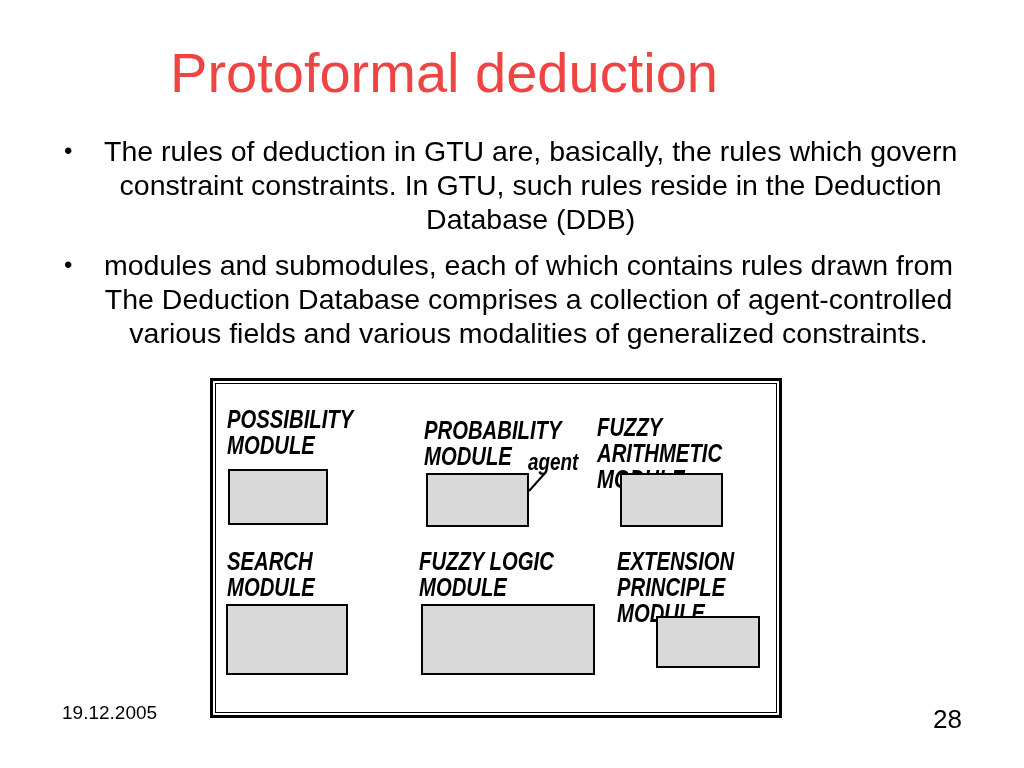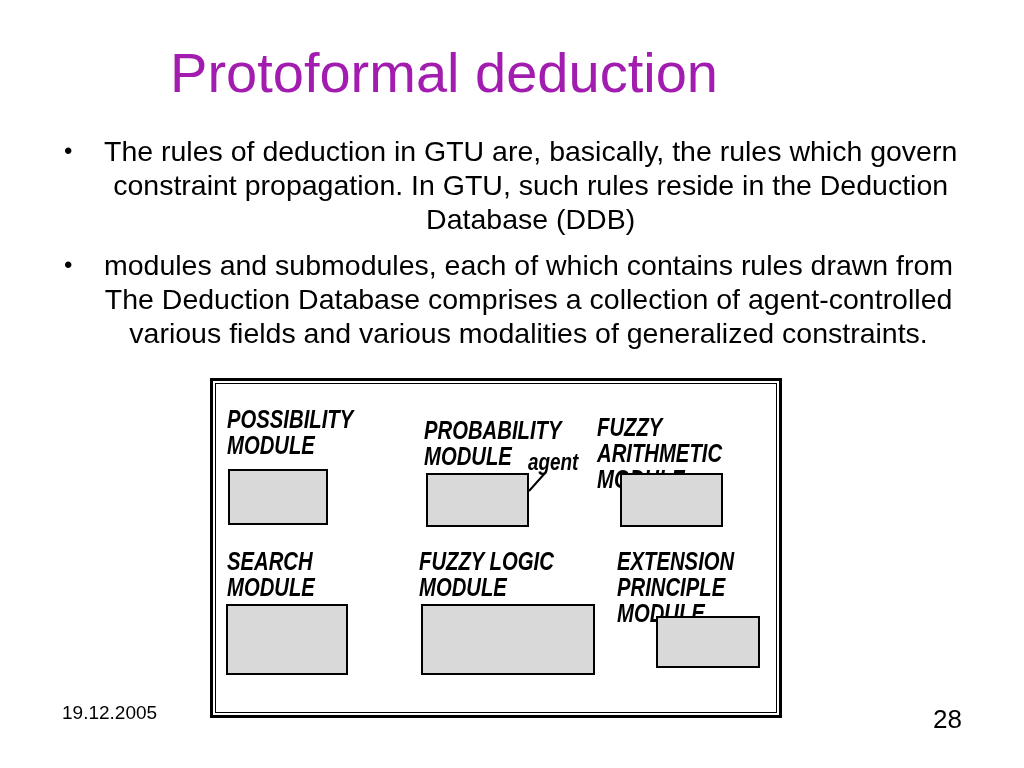--- a/index.html
+++ b/index.html
@@ -2,21 +2,21 @@
 <html><head>
 <meta charset="utf-8">
 <style>
   html,body{margin:0;padding:0;}
   body{
     width:1024px;height:768px;position:relative;background:#ffffff;
     font-family:"Liberation Sans",sans-serif;color:#000;overflow:hidden;
   }
   .slide-title{
     position:absolute;top:40px;left:0;width:888px;text-align:center;
-    font-size:56px;font-weight:400;letter-spacing:0px;color:#a21caf;
+    font-size:56px;font-weight:400;letter-spacing:0px;color:#ef4444;
   }
   .bullets{position:absolute;top:134px;left:60px;width:910px;}
   .bullet-item{display:flex;margin-bottom:12px;}
   .bullet-glyph{
     width:40px;flex:0 0 40px;font-size:24px;line-height:34px;text-align:left;
     padding-left:4px;
   }
   .bullet-text{font-size:28.5px;line-height:34px;text-align:center;}
   .bullet-text div{white-space:nowrap;}
   .diagram{
@@ -59,21 +59,21 @@
 </head>
 <body>
 
 <div class="slide-title">Protoformal deduction</div>
 
 <div class="bullets">
   <div class="bullet-item">
     <div class="bullet-glyph">•</div>
     <div class="bullet-text">
       <div>The rules of deduction in GTU are, basically, the rules which govern</div>
-      <div>constraint propagation. In GTU, such rules reside in the Deduction</div>
+      <div>constraint constraints. In GTU, such rules reside in the Deduction</div>
       <div>Database (DDB)</div>
     </div>
   </div>
   <div class="bullet-item">
     <div class="bullet-glyph">•</div>
     <div class="bullet-text">
       <div>modules and submodules, each of which contains rules drawn from</div>
       <div>The Deduction Database comprises a collection of agent-controlled</div>
       <div>various fields and various modalities of generalized constraints.</div>
     </div>

